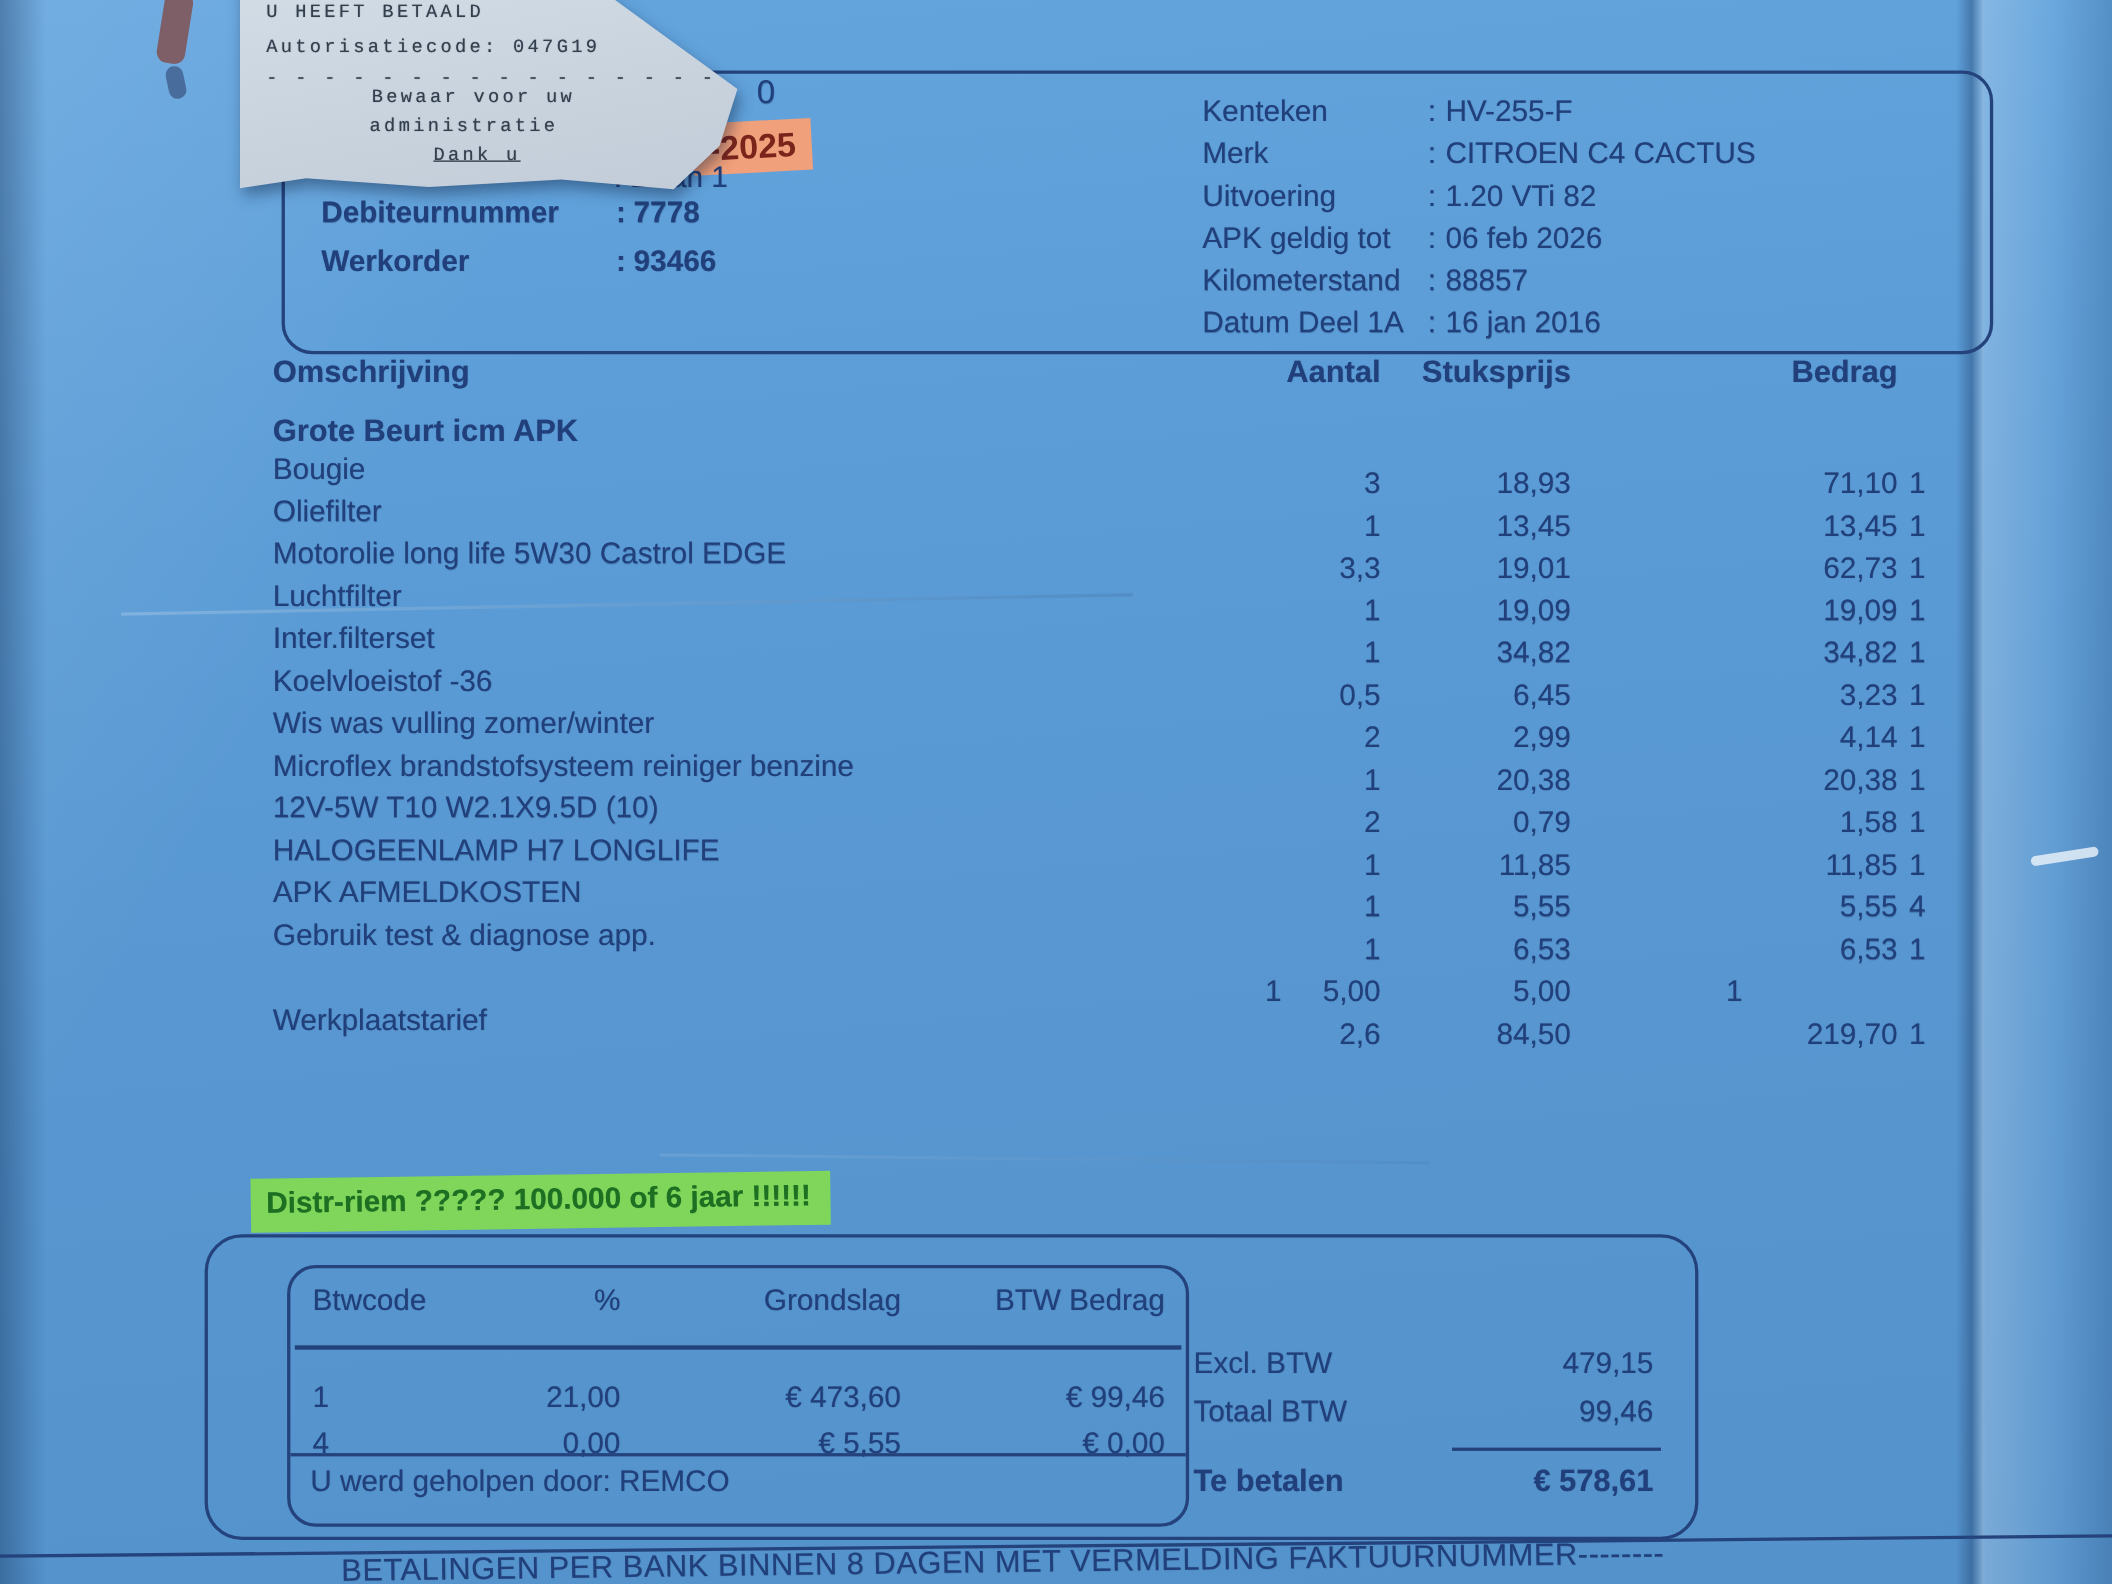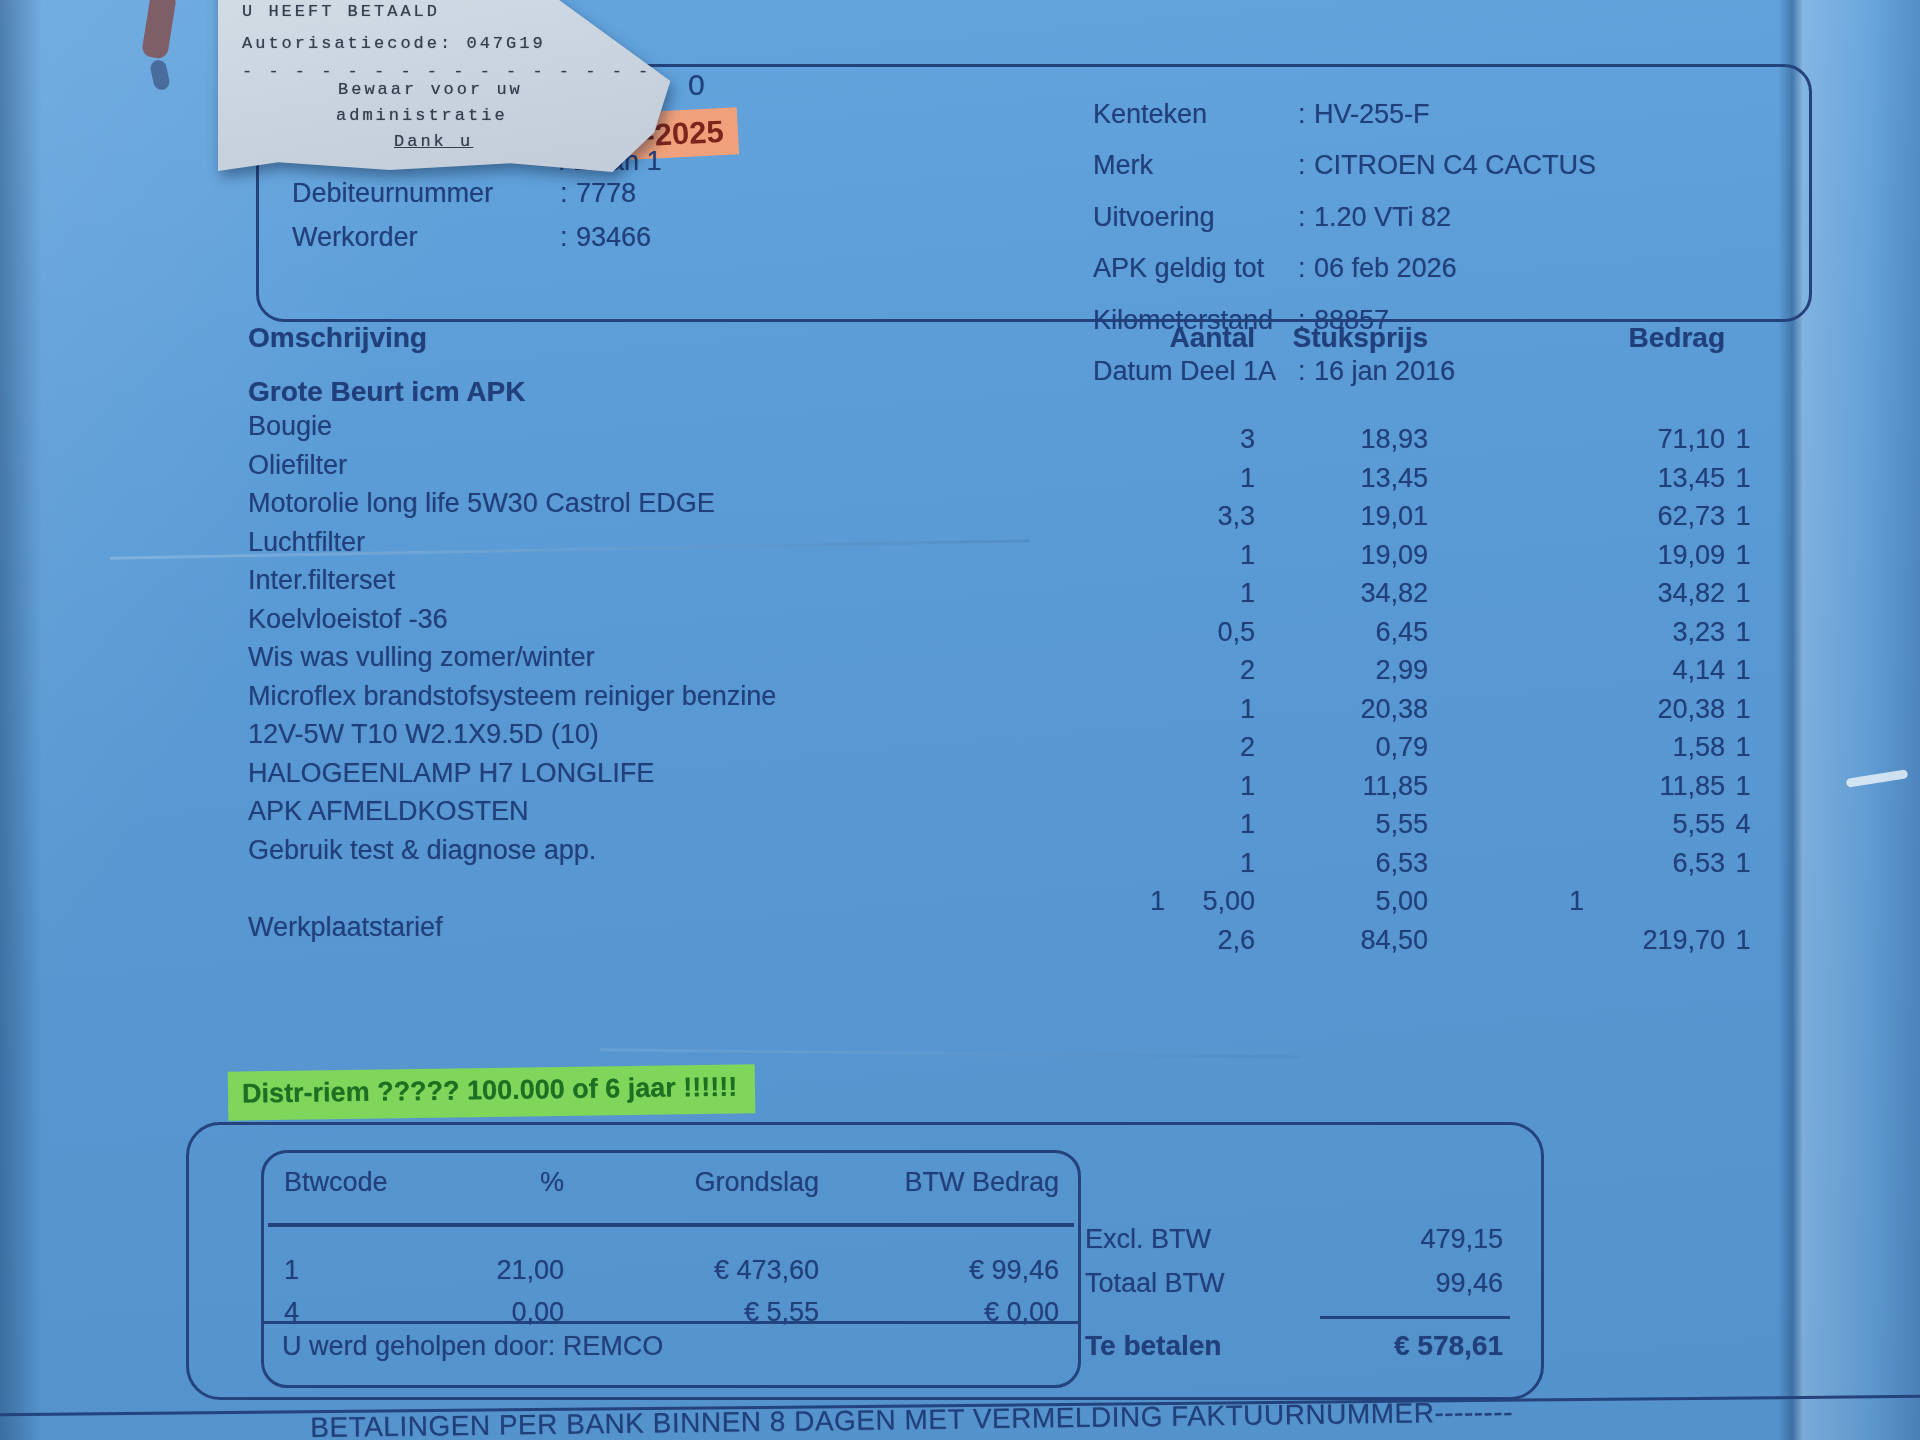--- a/index.html
+++ b/index.html
@@ -32,24 +32,24 @@
   
   .top-box{position:absolute; left:256px; top:64px; width:1550px; height:252px;
     border:3px solid #24427c; border-radius:28px;}
   .partial-zero{position:absolute; left:688px; top:68px; font-size:30px;}
   .date-highlight{position:absolute; left:630px; top:110px; width:108px; height:47px;
     background:var(--highlight-orange-bg,#f0a07a); transform:rotate(-3deg);
     text-align:center; line-height:47px; font-size:31px; font-weight:600;
     color:var(--highlight-orange-text,#7b241c);}
   .page-label{position:absolute; left:558px; top:146px; font-size:27px;}
 
-  .fields-left{position:absolute; left:292px; top:178px;}
+  .fields-left{position:absolute; left:292px; top:178px;font-weight:bold;}
   .fields-left .f-row{display:grid; grid-template-columns:268px 16px auto; height:44px; font-size:27px;}
   .fields-right{position:absolute; left:1093px; top:86px;}
-  .fields-right .f-row{display:grid; grid-template-columns:205px 16px auto; height:38.4px; font-size:27px;margin-top:13px;}
+  .fields-right .f-row{display:grid; grid-template-columns:205px 16px auto; height:38.4px; font-size:27px;}
 
   
   .receipt-wrap{position:absolute; left:218px; top:-22px; width:464px; height:198px;
     filter:drop-shadow(3px 7px 7px rgba(8,24,52,.42)); z-index:5;}
   .receipt{width:100%; height:100%;
     background:linear-gradient(170deg,#d3dde6 0%, #c9d3de 55%, #c2ccd8 100%);
     clip-path:polygon(0 0, 67% 0, 97.5% 52%, 94% 78%, 85% 98%, 63% 93.5%, 37% 97%, 13% 93%, 0 97.5%);
     position:relative; font-family:"Liberation Mono", monospace; color:#333f4d;}
   .receipt span{position:absolute; white-space:nowrap; font-size:17px; letter-spacing:3px;
     text-shadow:0 0 1px rgba(40,50,70,.6);}

